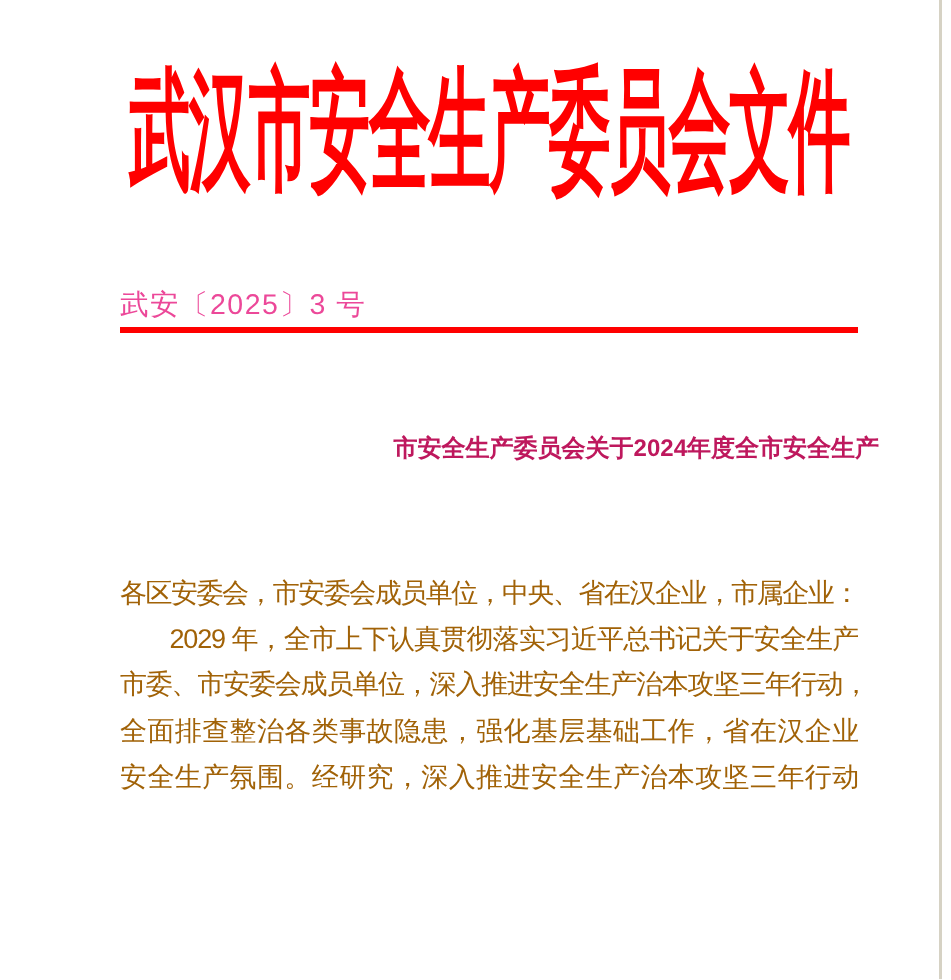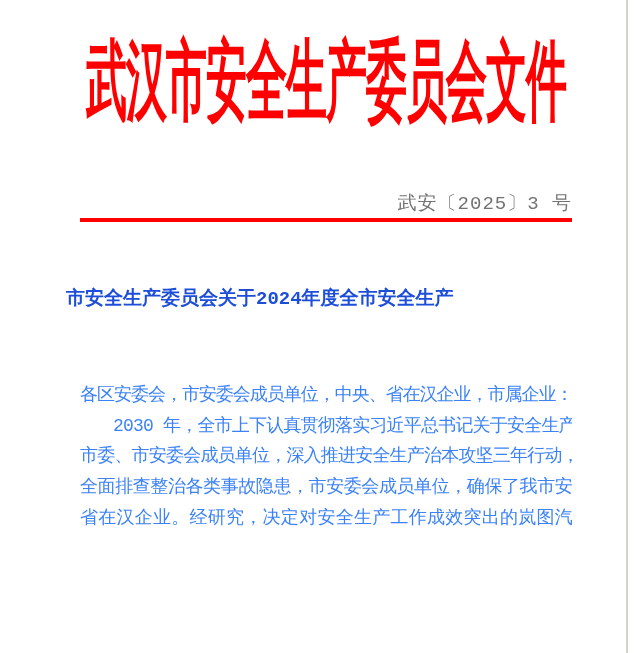--- a/index.html
+++ b/index.html
@@ -6,21 +6,21 @@
     margin: 0;
     padding: 0;
     background: #ffffff;
   }
   .page {
     position: relative;
     width: 634px;
     height: 653px;
     background: #ffffff;
     overflow: hidden;
-    font-family: Liberation Mono, monospace;
+    font-family: Liberation Sans, sans-serif;
   }
   
   .red-header {
     position: absolute;
     left: 80px;
     top: 44px;
     width: 492px;
     text-align: center;
     font-size: 41px;
     font-weight: bold;
@@ -30,57 +30,57 @@
     white-space: nowrap;
     transform: scaleY(2.15);
     transform-origin: top center;
   }
   
   .doc-number {
     position: absolute;
     left: 80px;
     top: 190px;
     width: 492px;
-    text-align: right;
+    text-align: left;
     font-size: 19px;
-    color: #737373;
+    color: #ec4899;
     letter-spacing: 1px;
     white-space: nowrap;
   }
   
   .red-divider {
     position: absolute;
     left: 80px;
     top: 218px;
     width: 492px;
     height: 4px;
     background: #ff0000;
   }
   
   .doc-title {
     position: absolute;
     left: 66px;
     top: 284px;
     width: 520px;
-    text-align: left;
-    font-size: 19px;
+    text-align: right;
+    font-size: 16px;
     font-weight: bold;
-    color: #1d4ed8;
+    color: #be185d;
     line-height: 31.5px;
     letter-spacing: 0px;
   }
   .doc-title .t-line { white-space: nowrap; }
   
   .doc-body {
     position: absolute;
     left: 80px;
     top: 380px;
     width: 492px;
     font-size: 18px;
-    color: #3b82f6;
+    color: #a16207;
   }
   .bline {
     line-height: 30.7px;
     letter-spacing: -0.8px;
     text-align: justify;
     text-align-last: justify;
     white-space: nowrap;
     overflow: hidden;
   }
   .bline.squeeze { letter-spacing: -1.5px; }
@@ -105,21 +105,21 @@
   <div class="doc-number">武安〔2025〕3 号</div>
 
   <div class="red-divider"></div>
 
   <div class="doc-title">
     <div class="t-line">市安全生产委员会关于2024年度全市安全生产</div>
   </div>
 
   <div class="doc-body">
     <div class="bline squeeze">各区安委会，市安委会成员单位，中央、省在汉企业，市属企业：</div>
-    <div class="bline indent">2030 年，全市上下认真贯彻落实习近平总书记关于安全生产</div>
+    <div class="bline indent">2029 年，全市上下认真贯彻落实习近平总书记关于安全生产</div>
     <div class="bline">市委、市安委会成员单位，深入推进安全生产治本攻坚三年行动，</div>
-    <div class="bline">全面排查整治各类事故隐患，市安委会成员单位，确保了我市安</div>
-    <div class="bline">省在汉企业。经研究，决定对安全生产工作成效突出的岚图汽</div>
+    <div class="bline">全面排查整治各类事故隐患，强化基层基础工作，省在汉企业</div>
+    <div class="bline">安全生产氛围。经研究，深入推进安全生产治本攻坚三年行动</div>
   </div>
 
   <div class="page-edge"></div>
 
 </div>
 
 </body></html>

